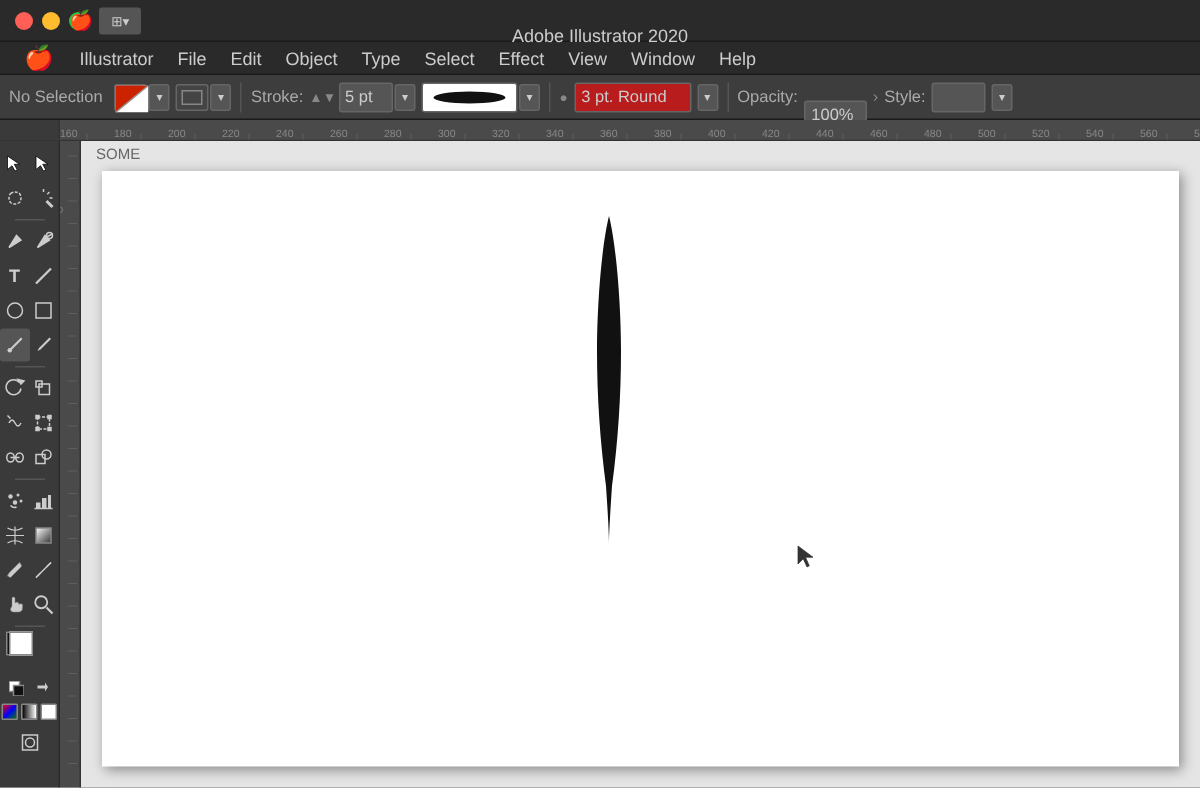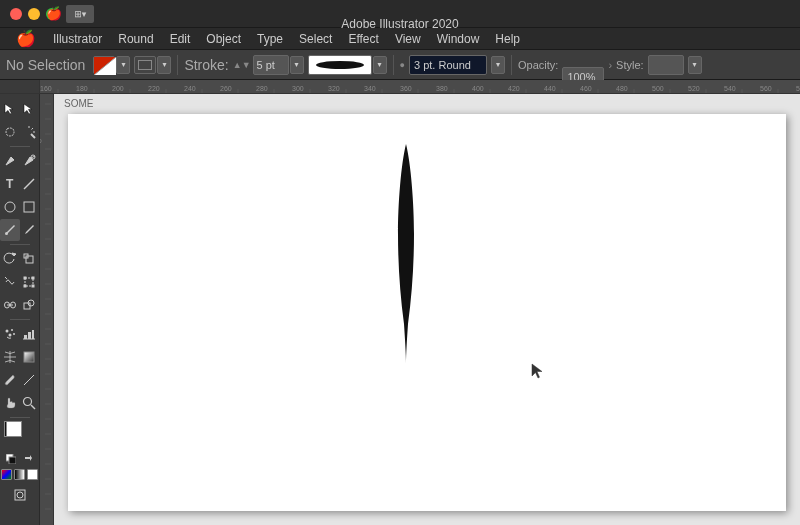--- a/index.html
+++ b/index.html
@@ -59,21 +59,21 @@
     #propbar {
       height: 30px;
       background: #3d3d3d;
       display: flex;
       align-items: center;
       padding: 0 6px;
       gap: 4px;
       border-bottom: 1px solid #1a1a1a;
     }
     .prop-label {
-      font-size: 14px;
+      font-size: 11px;
       color: #aaa;
       white-space: nowrap;
     }
     .prop-swatch {
       width: 22px; height: 18px;
       background: linear-gradient(135deg, #ff3300 50%, white 50%);
       border: 1px solid #666;
       border-radius: 2px;
       position: relative;
     }
@@ -84,21 +84,21 @@
       border-radius: 2px;
       display: flex;
       align-items: center;
       justify-content: center;
       font-size: 8px;
       color: #ccc;
       cursor: pointer;
     }
     .prop-select {
       height: 20px;
-      background: #0f172a;
+      background: #b91c1c;
       border: 1px solid #666;
       border-radius: 2px;
       color: #ccc;
       font-size: 11px;
       padding: 0 4px;
       display: flex;
       align-items: center;
       gap: 2px;
       cursor: pointer;
       white-space: nowrap;
@@ -249,21 +249,21 @@
     <span style="width:28px;height:18px;background:#555;border-radius:2px;display:flex;align-items:center;justify-content:center;">
       <span style="font-size:9px;color:#ccc;">⊞▾</span>
     </span>
   </div>
   <span class="title">Adobe Illustrator 2020</span>
 </div>
 
 <div id="menubar">
   <span class="menu-item apple">🍎</span>
   <span class="menu-item">Illustrator</span>
-  <span class="menu-item">Round</span>
+  <span class="menu-item">File</span>
   <span class="menu-item">Edit</span>
   <span class="menu-item">Object</span>
   <span class="menu-item">Type</span>
   <span class="menu-item">Select</span>
   <span class="menu-item">Effect</span>
   <span class="menu-item">View</span>
   <span class="menu-item">Window</span>
   <span class="menu-item">Help</span>
 </div>
 

